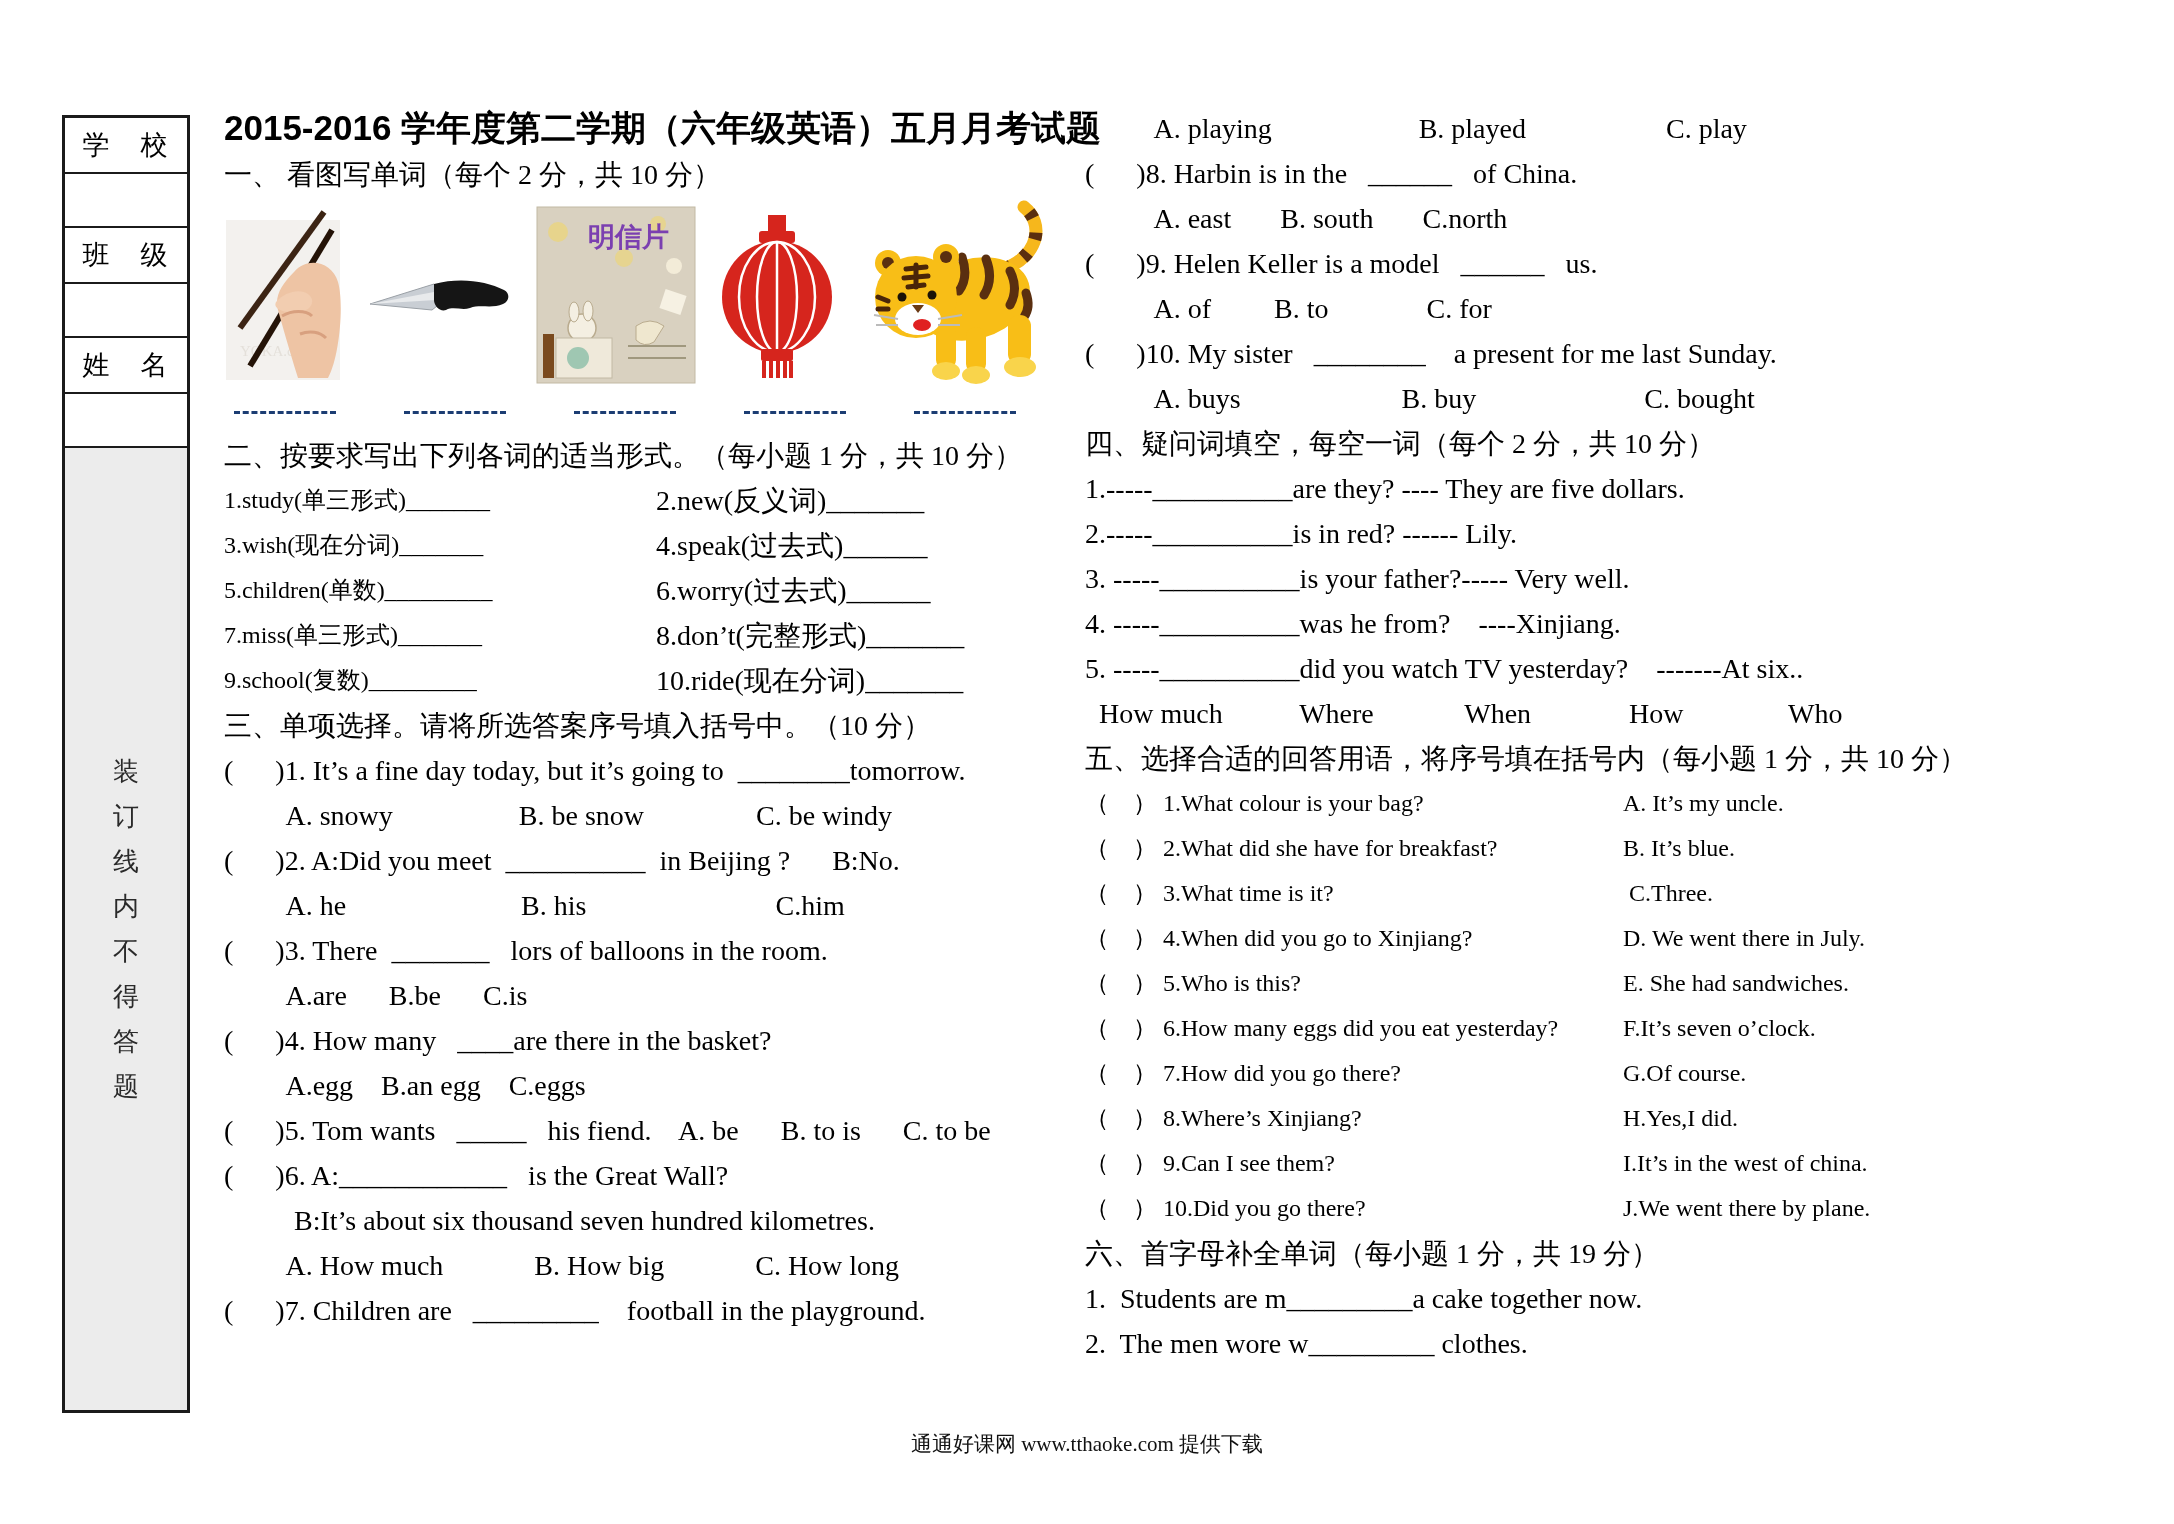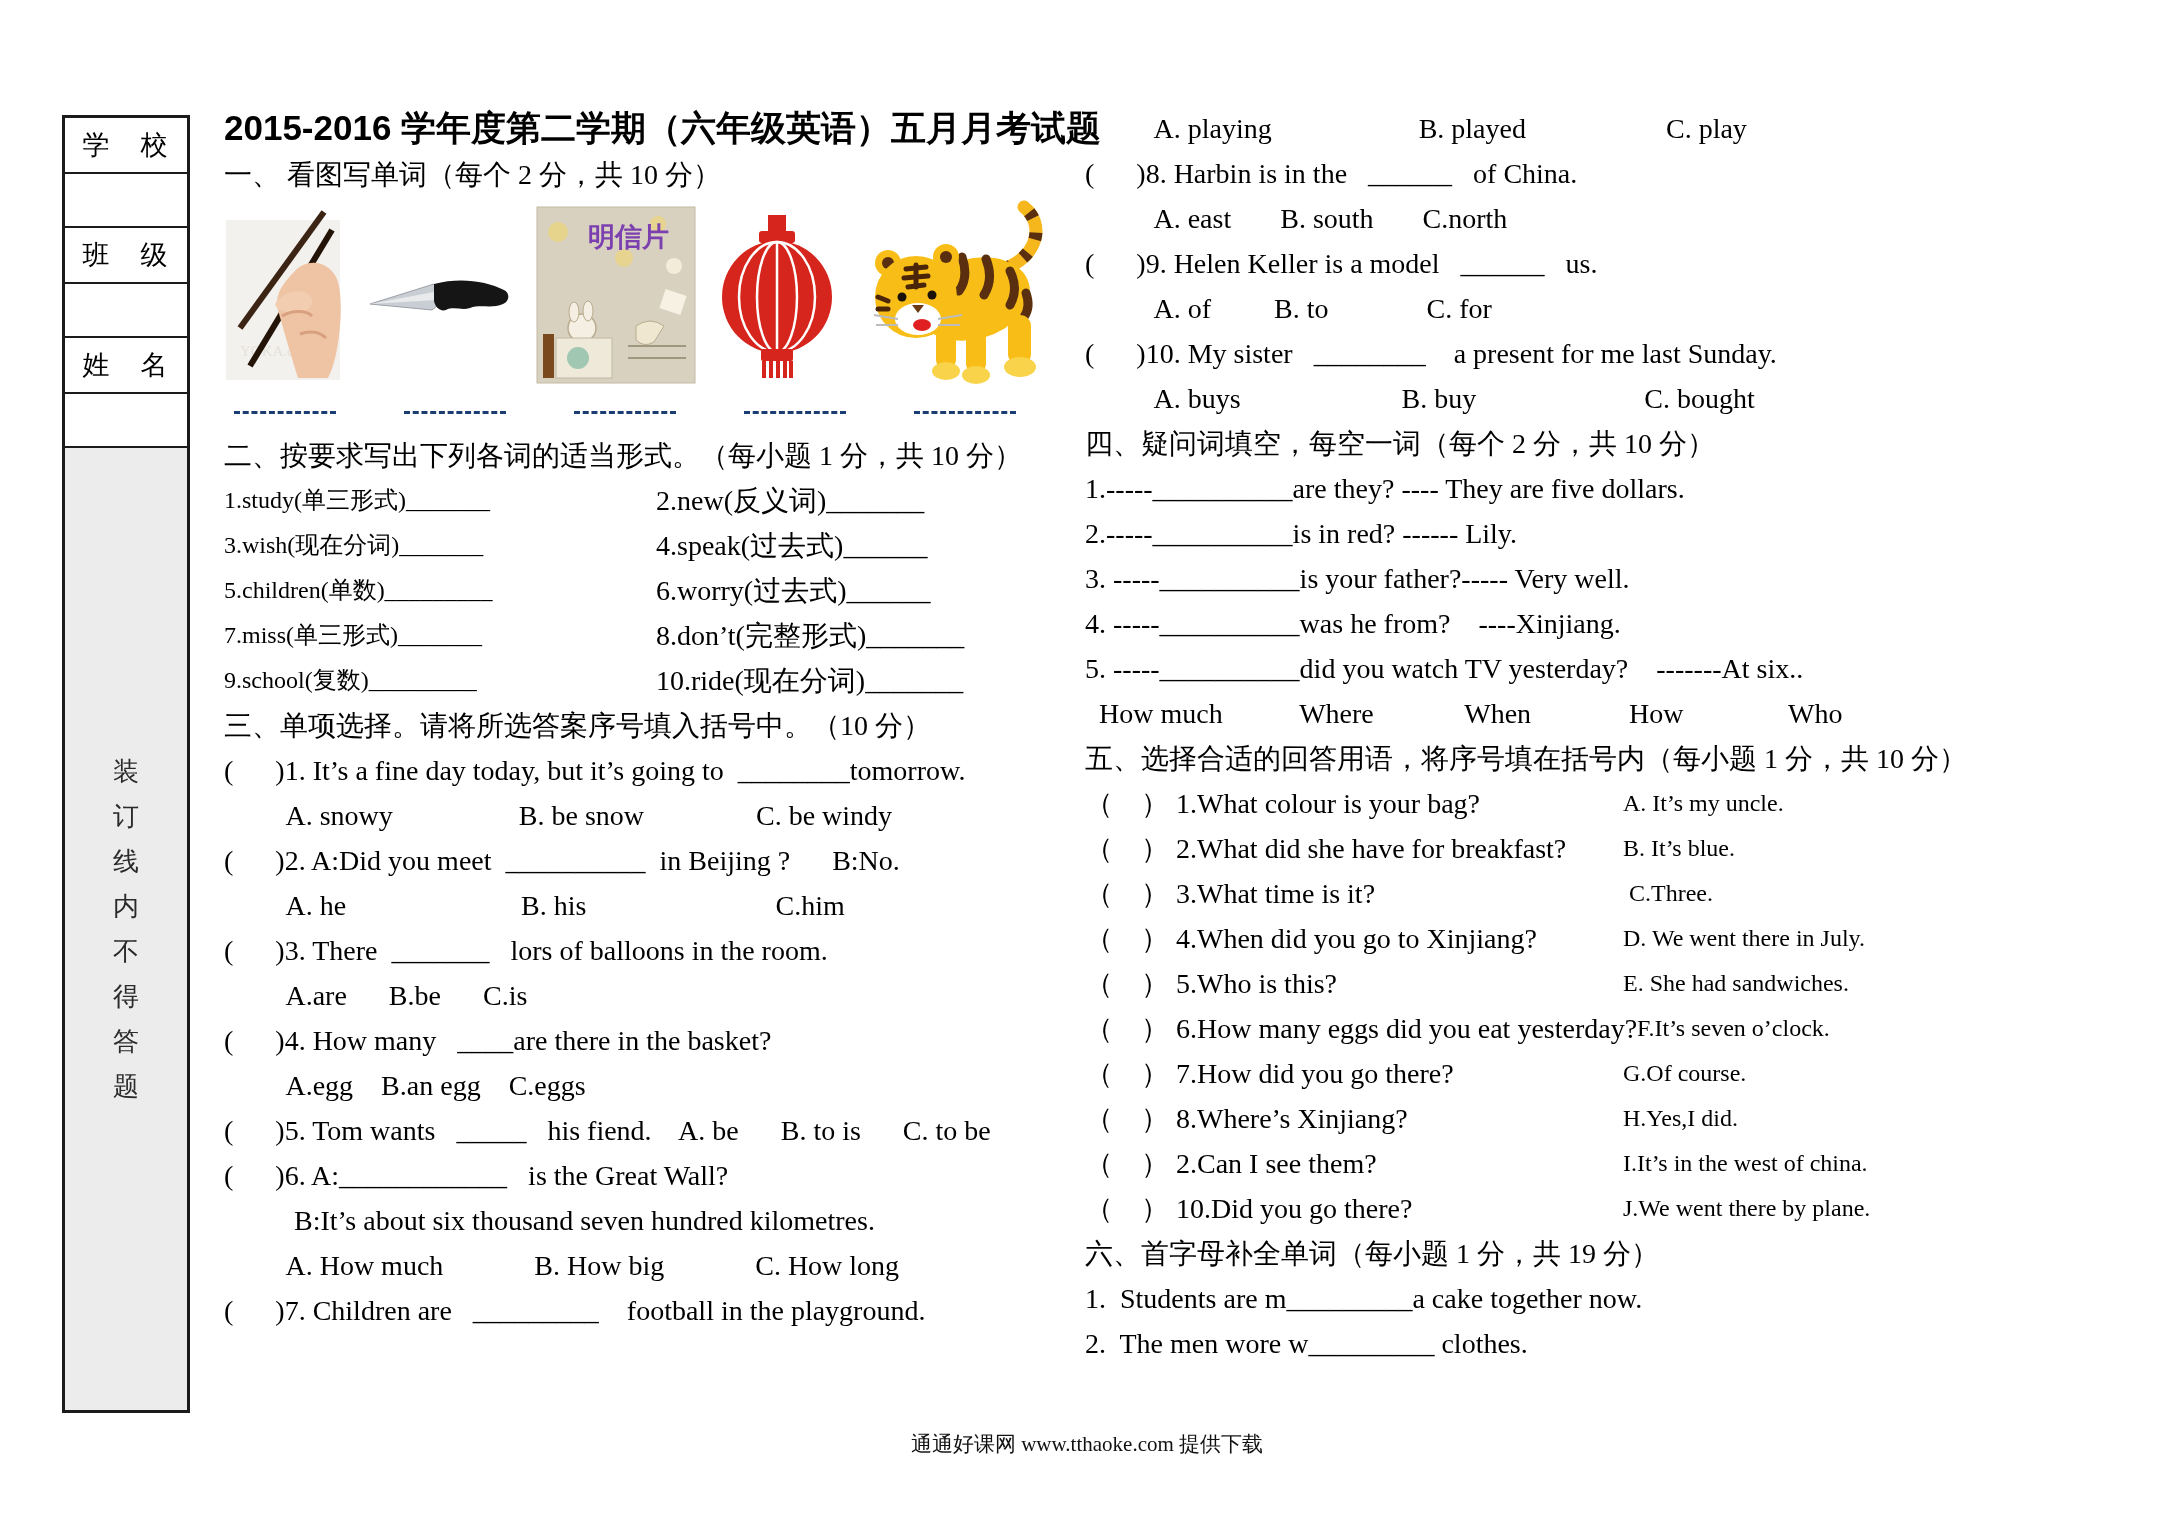--- a/index.html
+++ b/index.html
@@ -29,21 +29,21 @@
   .blanks-row{display:flex;align-items:center;height:42px;padding-left:10px;}
   .blank-line{display:inline-block;width:108px;border-bottom:3px dashed #1c3d73;margin-right:68px;height:0;}
 
   
   .pair2{display:flex;}
   .pair2 .c1{display:inline-block;min-width:432px;white-space:pre;font-size:24px;line-height:45px;}
   .pair2 .c2{display:inline-block;white-space:pre;font-size:28px;line-height:45px;}
 
   
   .pair{display:flex;}
-  .pair .q{display:inline-block;min-width:538px;white-space:pre;font-size:28px;line-height:45px;}
+  .pair .q{display:inline-block;min-width:538px;white-space:pre;font-size:24px;line-height:45px;}
   .pair .a{display:inline-block;white-space:pre;font-size:24px;line-height:45px;}
 
   .footer{position:absolute;top:1430px;left:0;width:100%;text-align:center;font-size:21px;color:#111;}
 </style>
 </head>
 <body>
 
 <div class="page">
 
   <aside class="sidebar">
@@ -276,21 +276,21 @@
     </div>
     <div class="pair">
       <span class="q">（    ） 7.How did you go there?</span>
       <span class="a">G.Of course.</span>
     </div>
     <div class="pair">
       <span class="q">（    ） 8.Where’s Xinjiang?</span>
       <span class="a">H.Yes,I did.</span>
     </div>
     <div class="pair">
-      <span class="q">（    ） 2.Can I see them?</span>
+      <span class="q">（    ） 9.Can I see them?</span>
       <span class="a">I.It’s in the west of china.</span>
     </div>
     <div class="pair">
       <span class="q">（    ） 10.Did you go there?</span>
       <span class="a">J.We went there by plane.</span>
     </div>
 
     <div class="line heading">六、首字母补全单词（每小题 1 分，共 19 分）</div>
     <div class="line">1.  Students are m_________a cake together now.</div>
     <div class="line">2.  The men wore w_________ clothes.</div>

